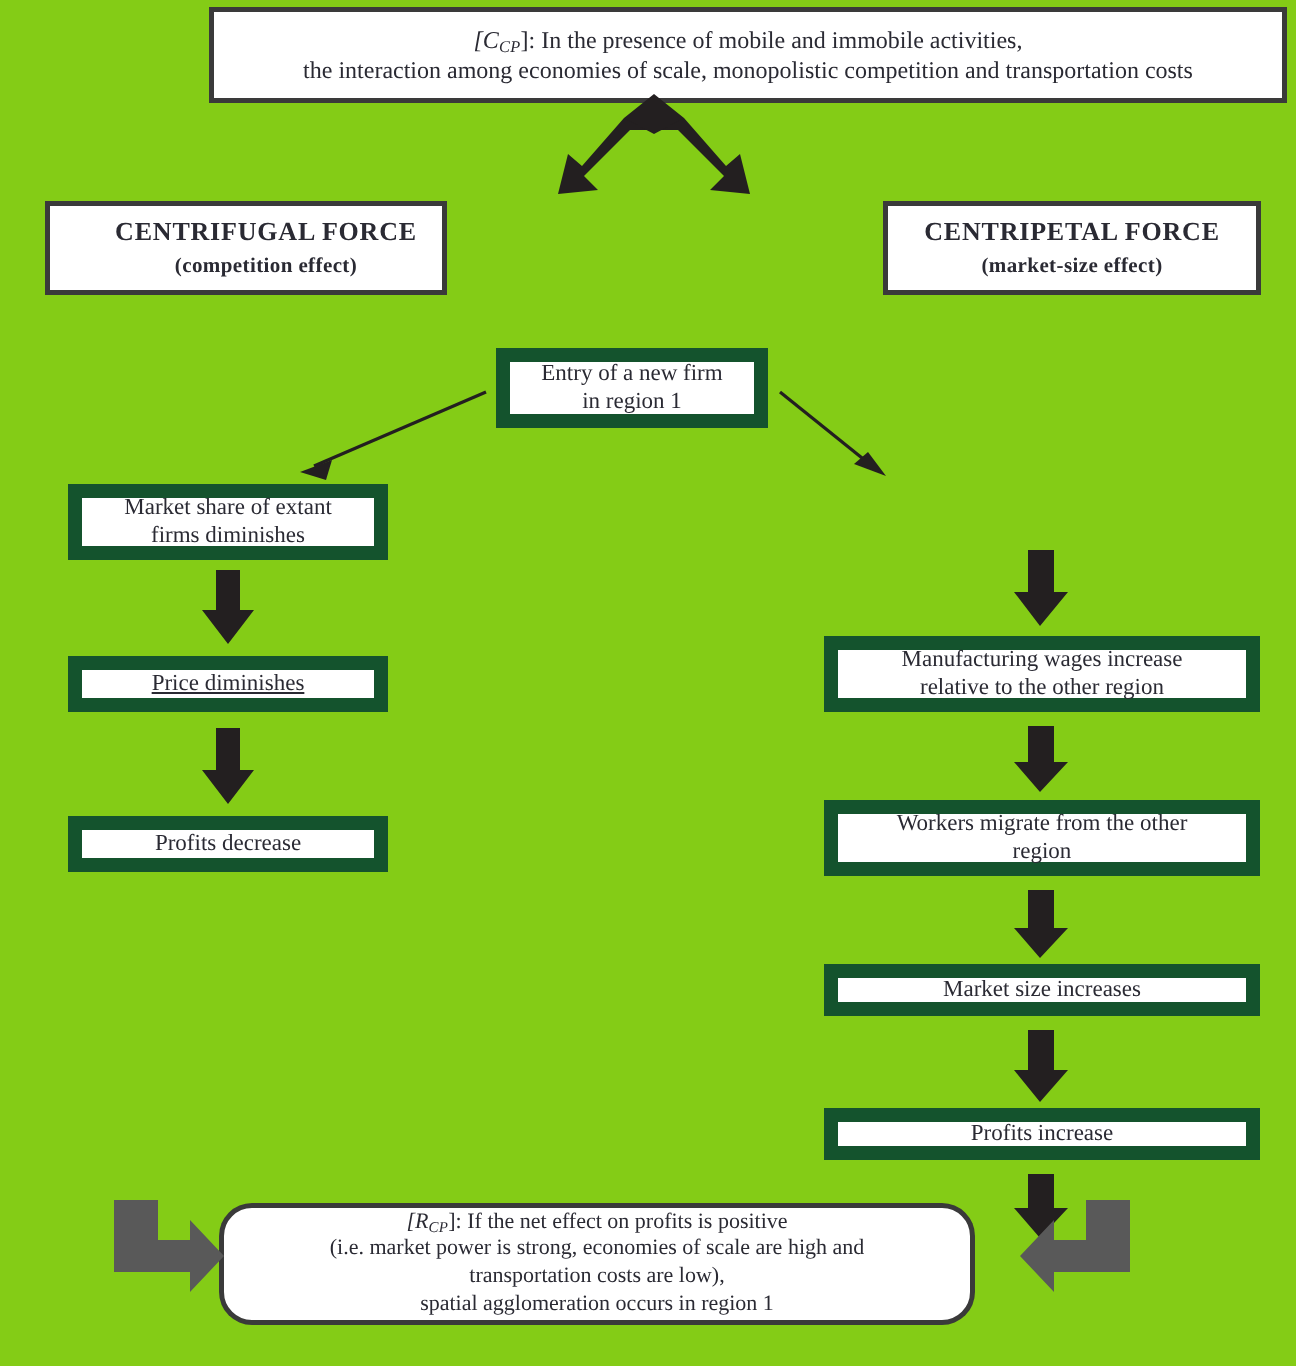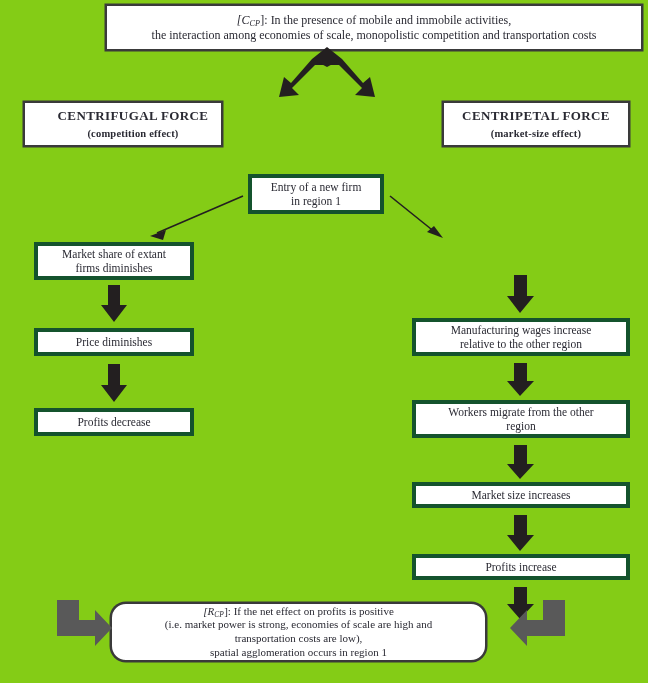--- a/index.html
+++ b/index.html
@@ -15,21 +15,21 @@
     position: relative;
     width: 648px;
     height: 683px;
     background: #84cc16;
     overflow: hidden;
   }
   .box {
     position: absolute;
     box-sizing: border-box;
     background: #ffffff;
-    border: 4px solid #14532d;
+    border: 7px solid #14532d;
     display: flex;
     align-items: center;
     justify-content: center;
     text-align: center;
     line-height: 1.25;
     font-size: 11.5px;
     color: #2a2a33;
     padding: 2px 4px;
   }
   .box.thick {
@@ -113,21 +113,21 @@
     </div>
   </div>
 
   <div class="box" style="left:34px; top:242px; width:160px; height:38px;">
     <div class="inner">
       <div>Market share of extant</div>
       <div>firms diminishes</div>
     </div>
   </div>
 
-  <div class="box" style="left:34px; top:328px; width:160px; height:28px;">
+  <div class="box" style="left:34px; top:328px; width:160px; height:28px;text-decoration:underline;">
     <div class="inner">
       <div>Price diminishes</div>
     </div>
   </div>
 
   <div class="box" style="left:34px; top:408px; width:160px; height:28px;">
     <div class="inner">
       <div>Profits decrease</div>
     </div>
   </div>

